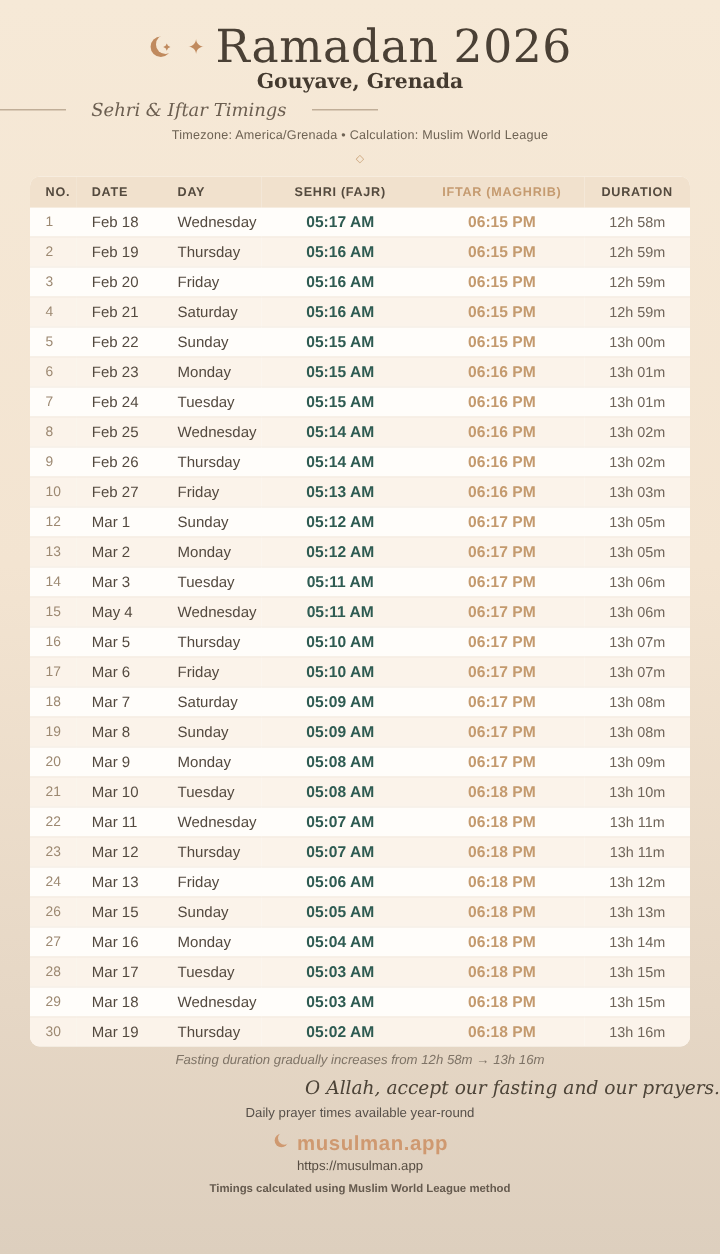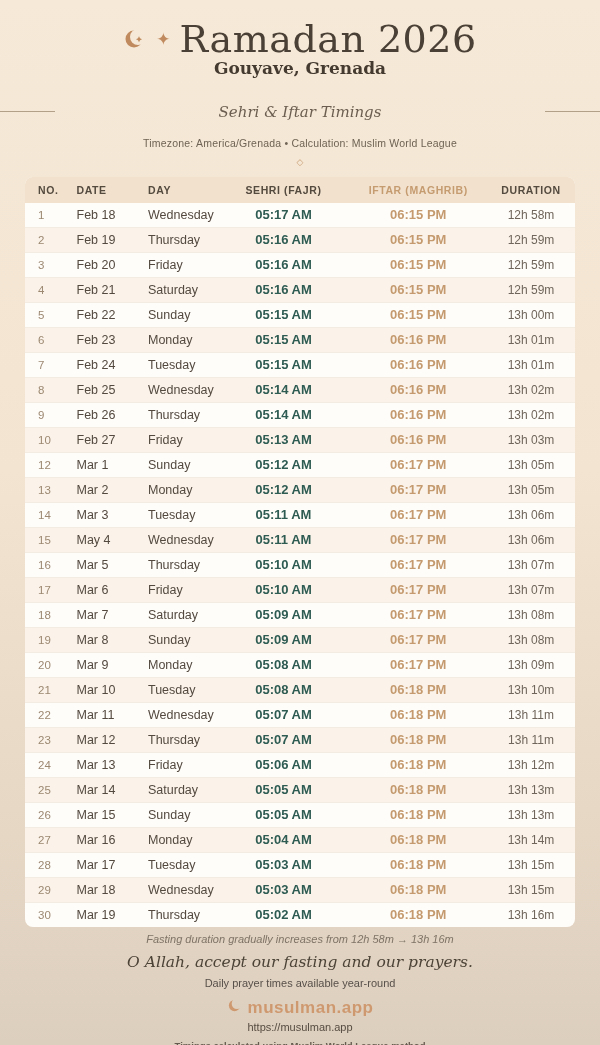--- a/index.html
+++ b/index.html
@@ -22,30 +22,30 @@
   .title{
     font-family:"DejaVu Serif","Liberation Serif",serif;
     font-size:38px;font-weight:400;color:#4a4035;line-height:1;
     letter-spacing:0.5px;
   }
   .location{
     font-family:"DejaVu Serif","Liberation Serif",serif;
     font-size:17px;font-weight:700;color:#443a2f;margin-top:1px;line-height:1.1;
   }
   .sub-row{
-    display:flex;align-items:center;justify-content:space-between;gap:21px;
-    margin-top:25px;
+    display:flex;align-items:center;justify-content:flex-start;gap:21px;
+    margin-top:5px;
   }
   .sub-line{width:55px;height:1px;background:#b3a089;}
   .subtitle{
     font-family:"DejaVu Serif","Liberation Serif",serif;
     font-style:italic;font-size:15px;color:#6b5e50;
   }
   .meta{
-    margin-top:16px;font-size:10.5px;color:#6e6354;letter-spacing:0.2px;text-align:center;
+    margin-top:6px;font-size:10.5px;color:#6e6354;letter-spacing:0.2px;text-align:center;
   }
   .diamond{
     margin-top:9px;font-size:9px;color:#c9a177;line-height:1;
   }
 
   
   .card{
     margin:10px 25px 0 25px;
     background:#fffdfa;
     border-radius:8px;
@@ -79,21 +79,21 @@
   td.dur{color:#6f655a;font-size:12px;}
 
   
   .ftr{text-align:center;}
   .note{
     margin-top:6px;font-style:italic;font-size:11px;color:#7e7366;
   }
   .dua{
     margin-top:8px;
     font-family:"DejaVu Serif","Liberation Serif",serif;
-    font-style:italic;font-size:15.5px;color:#4c4337;
+    font-style:italic;font-size:15.5px;color:#4c4337;text-align:right;
   }
   .daily{margin-top:6px;font-size:11px;color:#57504a;}
   .brand-row{
     margin-top:9px;display:flex;align-items:center;justify-content:center;gap:6px;
   }
   .brand{
     font-size:17px;font-weight:700;color:#cf9970;letter-spacing:0.5px;
   }
   .url{margin-top:3px;font-size:11px;color:#564c41;}
   .method{margin-top:7px;font-size:9.5px;font-weight:700;color:#655a4e;}
@@ -329,28 +329,20 @@
           </tr>
           <tr>
             <td class="al no">24</td>
             <td class="al date">Mar 13</td>
             <td class="al day">Friday</td>
             <td class="ac sehri">05:06 AM</td>
             <td class="ac iftar">06:18 PM</td>
             <td class="ac dur">13h 12m</td>
           </tr>
           <tr>
-            <td class="al no">25</td>
-            <td class="al date">Mar 14</td>
-            <td class="al day">Saturday</td>
-            <td class="ac sehri">05:05 AM</td>
-            <td class="ac iftar">06:18 PM</td>
-            <td class="ac dur">13h 13m</td>
-          </tr>
-          <tr>
             <td class="al no">26</td>
             <td class="al date">Mar 15</td>
             <td class="al day">Sunday</td>
             <td class="ac sehri">05:05 AM</td>
             <td class="ac iftar">06:18 PM</td>
             <td class="ac dur">13h 13m</td>
           </tr>
           <tr>
             <td class="al no">27</td>
             <td class="al date">Mar 16</td>

